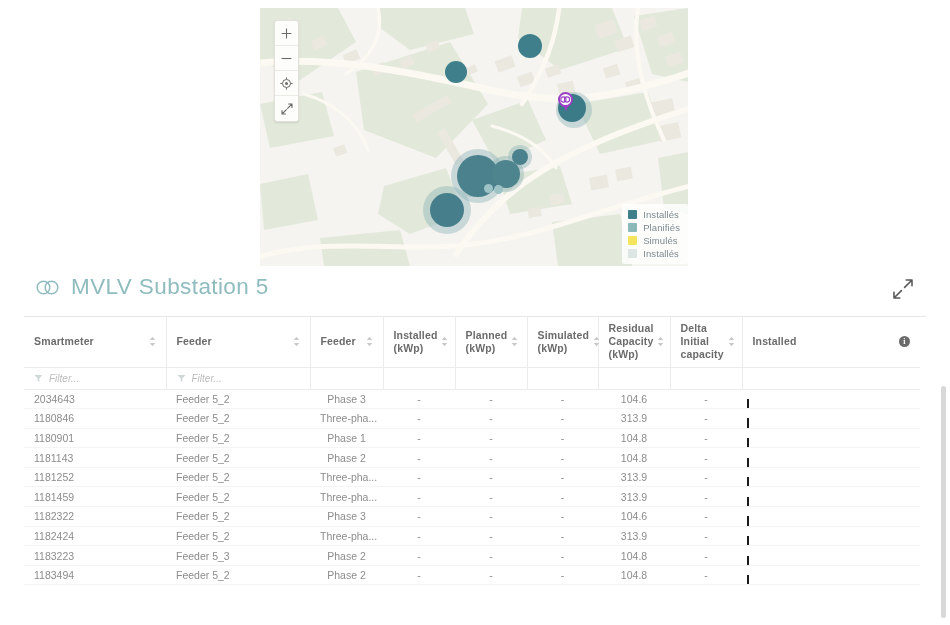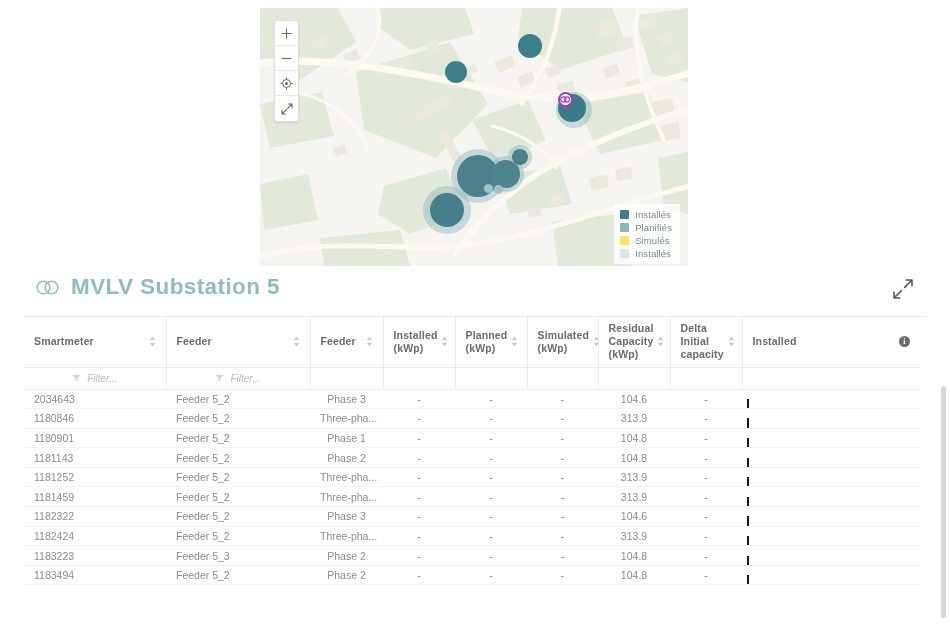--- a/index.html
+++ b/index.html
@@ -33,21 +33,21 @@
     height: 25px;
     display: flex; align-items: center; justify-content: center;
     border-bottom: 1px solid #eceae4;
     color: #6a6a68;
     cursor: pointer;
   }
   .map-ctrl:last-child { border-bottom: none; }
   .map-ctrl svg { display: block; }
 
   .map-legend {
-    position: absolute; right: 8px; bottom: 2px;
+    position: absolute; right: 0; bottom: 2px;
     background: rgba(255,255,255,.80);
     padding: 4px 8px 4px 6px;
     border-radius: 2px;
     z-index: 40;
   }
   .legend-row { display: flex; align-items: center; height: 13px; }
   .legend-sw { width: 9px; height: 9px; margin-right: 6px; border-radius: 1px; flex: none; }
   .legend-lb { font-size: 9.5px; color: #7c8a8e; letter-spacing: .1px; white-space: nowrap; }
 
   .pv-dot { position: absolute; border-radius: 50%; }
@@ -71,21 +71,21 @@
   #title-bar {
     position: absolute; left: 0; top: 266px;
     width: 950px; height: 44px;
   }
   #page-title {
     position: absolute; left: 36px; top: 8px;
     display: flex; align-items: center; gap: 11px;
     color: #8fbcbe;
     font-size: 22.5px;
     letter-spacing: .4px;
-    font-weight: 700;
+    font-weight: 400;
   }
   #expand-btn {
     position: absolute; right: 36px; top: 12px;
     width: 22px; height: 22px;
     color: #5a5a5a;
     cursor: pointer;
   }
 
   
   #grid {
@@ -123,21 +123,21 @@
   }
 
   tr.filter-row td {
     height: 22px;
     border-right: 1px solid #ececec;
     border-bottom: 1px solid #ececec;
     padding: 0 10px;
     background: #fff;
   }
   tr.filter-row td.last-h { border-right: none; }
-  .filt { display: flex; align-items: center; gap: 6px; cursor: text; justify-content: center; }
+  .filt { display: flex; align-items: center; gap: 6px; cursor: text; }
   .filt-txt { font-size: 10px; color: #bcbcbc; font-style: italic; }
 
   tbody td {
     height: 19.6px;
     font-size: 10.5px;
     color: #8c8c8c;
     padding: 0 10px;
     border-bottom: 1px solid #f4f4f4;
     white-space: nowrap;
     overflow: hidden;

